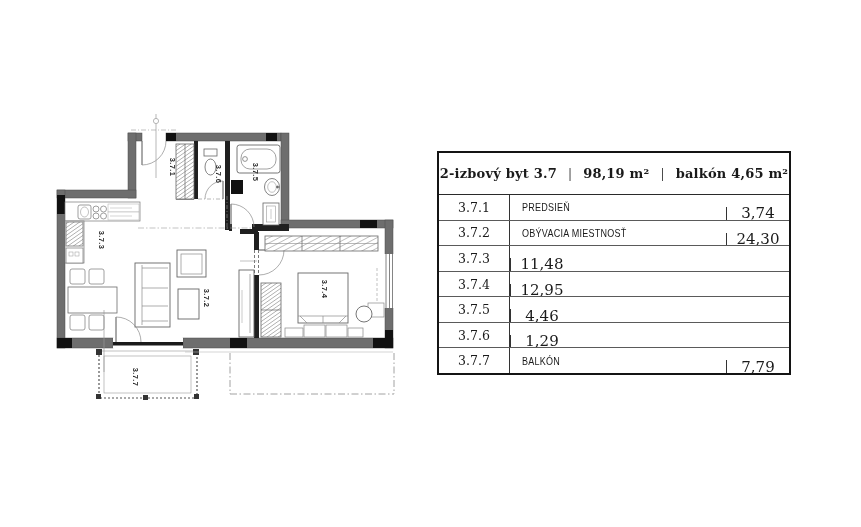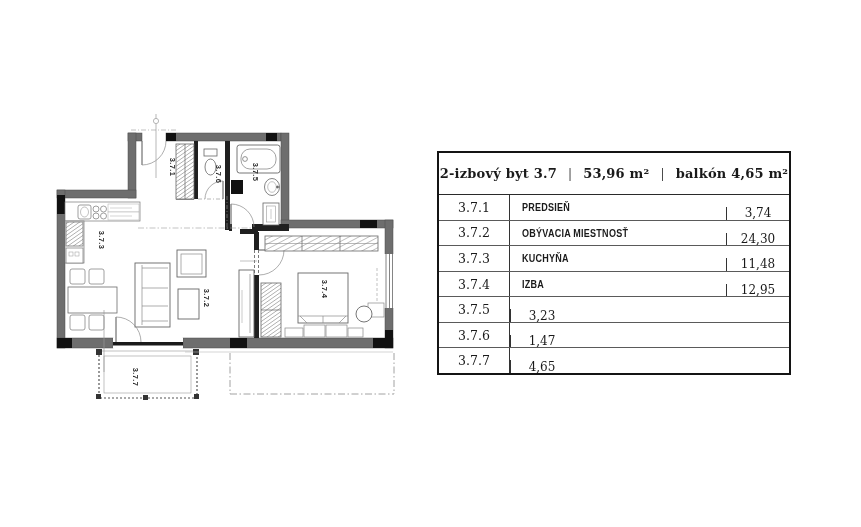--- a/index.html
+++ b/index.html
@@ -24,27 +24,27 @@
   .thead .pipe { font-weight:normal; color:#444; padding:0 11px; font-size:12px; }
   .tbody { flex:1 1 auto; display:flex; flex-direction:column; }
   .trow { flex:1 1 0; display:flex; align-items:stretch; min-height:0; }
   .trow + .trow { border-top:1.2px solid #5a5a5a; }
   .c-code {
     width:70px; flex:0 0 70px; border-right:1.8px solid #333;
     display:flex; align-items:center; justify-content:center; font-size:12.5px;
   }
   .c-name {
     flex:1 1 auto; display:flex; align-items:center; padding-left:12px;
-    font-family:"Liberation Sans", sans-serif; font-weight:700; font-size:11px;
+    font-family:"Liberation Sans", sans-serif; font-weight:400; font-size:11px;
     overflow:hidden;
   }
   .c-name .cond { transform:scaleX(0.82); transform-origin:left center; white-space:nowrap; letter-spacing:0.3px; }
   .c-area {
     width:62px; flex:0 0 62px; border-left:1.8px solid #333;
-    display:flex; align-items:center; justify-content:center; font-size:12px;margin-top:12px;
+    display:flex; align-items:center; justify-content:center; font-size:15px;margin-top:12px;
   }
   .plan-label {
     font-family:"Liberation Sans", sans-serif; font-size:7.5px; font-weight:600;
     fill:#2b2b2b; letter-spacing:0.4px;
   }
 </style>
 </head>
 <body>
 
 <div class="stage">
@@ -267,61 +267,58 @@
     <text class="plan-label" x="253" y="172" text-anchor="middle" transform="rotate(90 253 172)">3.7.5</text>
     <text class="plan-label" x="216" y="174" text-anchor="middle" transform="rotate(90 216 174)">3.7.6</text>
     <text class="plan-label" x="133" y="377" text-anchor="middle" transform="rotate(90 133 377)">3.7.7</text>
   </svg>
   </div>
 
   <div class="panel">
     <div class="thead">
       <span>2-izbový byt 3.7</span>
       <span class="pipe">|</span>
-      <span>53,96 m²</span>
+      <span>98,19 m²</span>
       <span class="pipe">|</span>
       <span>balkón 4,65 m²</span>
     </div>
     <div class="tbody">
       <div class="trow">
         <div class="c-code">3.7.1</div>
         <div class="c-name">
             <span class="cond">PREDSIEŇ</span>
           </div>
         <div class="c-area">3,74</div>
       </div>
       <div class="trow">
         <div class="c-code">3.7.2</div>
         <div class="c-name">
             <span class="cond">OBÝVACIA MIESTNOSŤ</span>
           </div>
         <div class="c-area">24,30</div>
       </div>
       <div class="trow">
         <div class="c-code">3.7.3</div>
+        <div class="c-area">11,48</div>
+      </div>
+      <div class="trow">
+        <div class="c-code">3.7.4</div>
+        <div class="c-area">12,95</div>
+      </div>
+      <div class="trow">
+        <div class="c-code">3.7.5</div>
+        <div class="c-area">4,46</div>
+      </div>
+      <div class="trow">
+        <div class="c-code">3.7.6</div>
+        <div class="c-area">1,29</div>
+      </div>
+      <div class="trow">
+        <div class="c-code">3.7.7</div>
         <div class="c-name">
-            <span class="cond">KUCHYŇA</span>
+            <span class="cond">BALKÓN</span>
           </div>
-        <div class="c-area">11,48</div>
-      </div>
-      <div class="trow">
-        <div class="c-code">3.7.4</div>
-        <div class="c-name">
-            <span class="cond">IZBA</span>
-          </div>
-        <div class="c-area">12,95</div>
-      </div>
-      <div class="trow">
-        <div class="c-code">3.7.5</div>
-        <div class="c-area">3,23</div>
-      </div>
-      <div class="trow">
-        <div class="c-code">3.7.6</div>
-        <div class="c-area">1,47</div>
-      </div>
-      <div class="trow">
-        <div class="c-code">3.7.7</div>
-        <div class="c-area">4,65</div>
+        <div class="c-area">7,79</div>
       </div>
     </div>
   </div>
 
 </div>
 
 </body></html>

